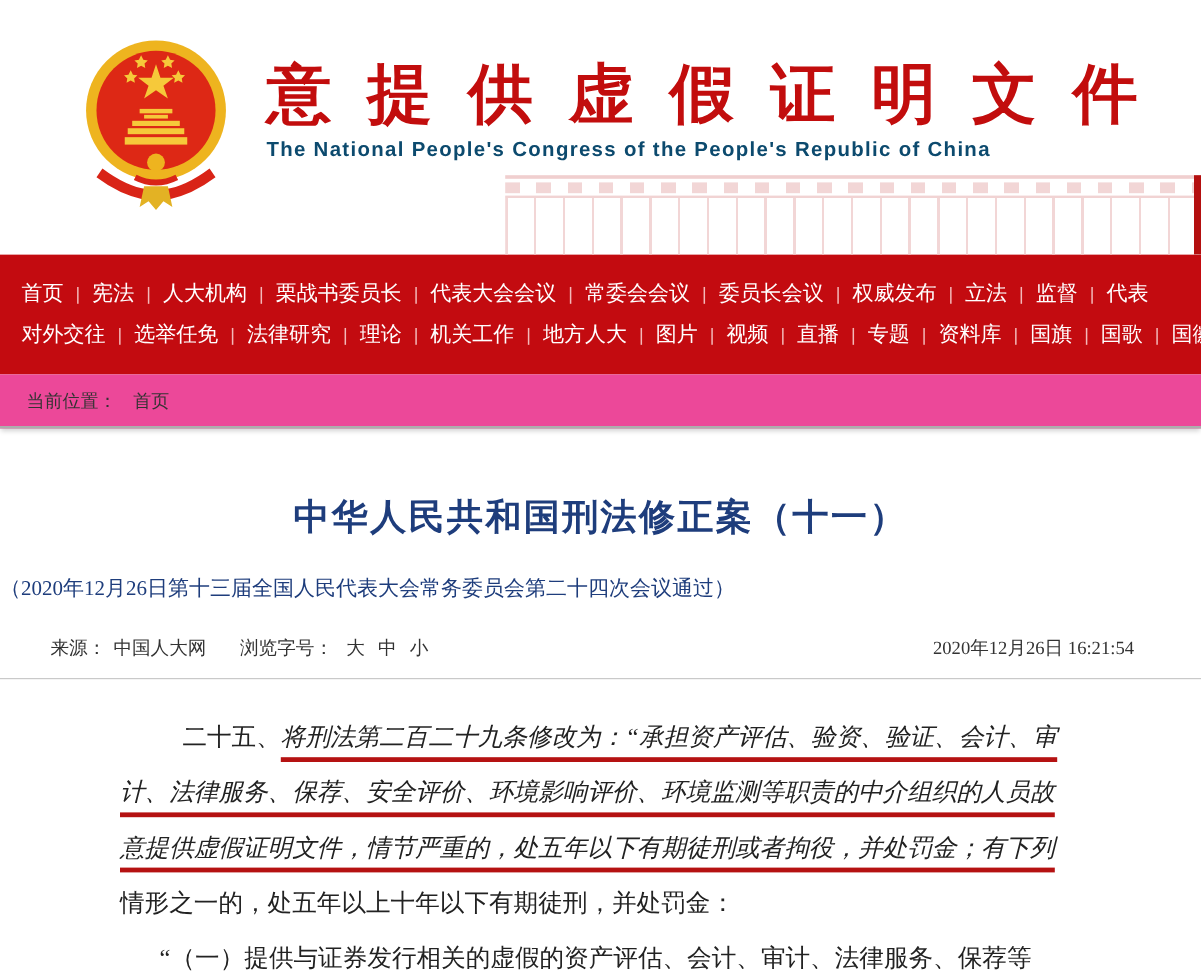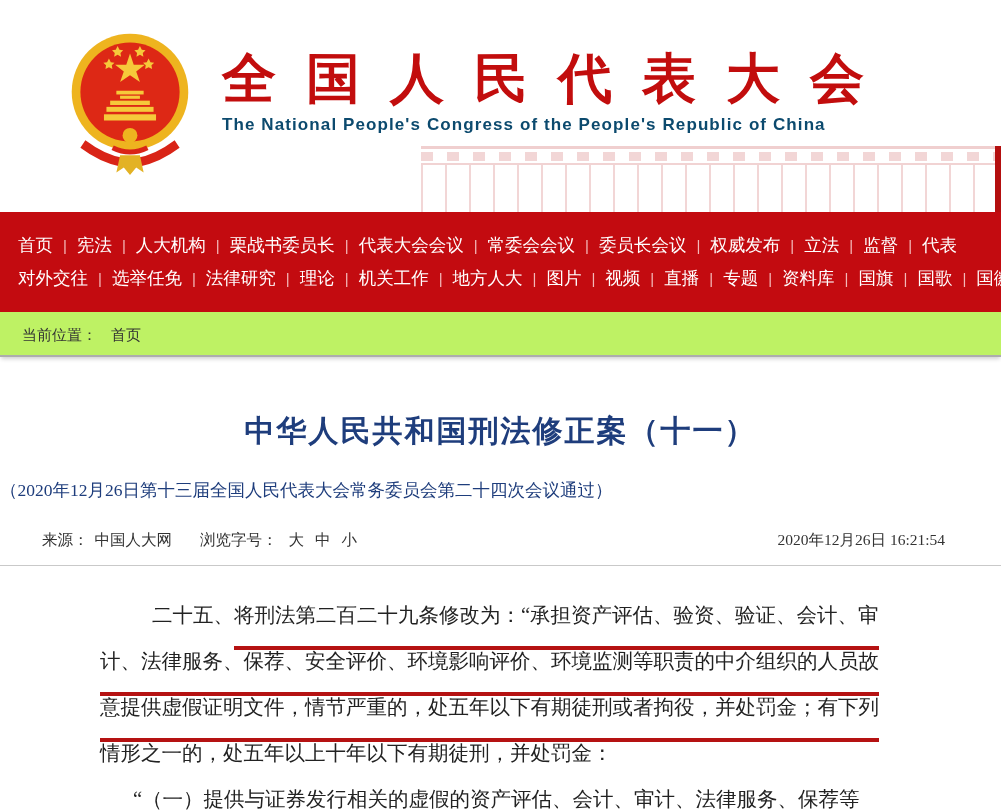--- a/index.html
+++ b/index.html
@@ -33,38 +33,38 @@
 
   
   .nav{width:1001px;height:100px;background:var(--nav-red);color:#fff;
     padding:8px 0 8px 18px;display:flex;flex-direction:column;justify-content:center;}
   .nav-row{white-space:nowrap;line-height:32px;font-size:17.5px;}
   .nav-link{color:#fff;text-decoration:none;cursor:pointer;}
   .sep{color:#f3b9b9;margin:0 10px;font-size:15px;}
 
   
   .breadcrumb{height:45px;line-height:45px;padding-left:22px;font-size:15px;color:#333;
-    border-bottom:2px solid #adadad;box-shadow:0 3px 4px -1px rgba(0,0,0,.18);background:#bef264;}
+    border-bottom:2px solid #adadad;box-shadow:0 3px 4px -1px rgba(0,0,0,.18);background:#ec4899;}
   .breadcrumb a{color:#333;text-decoration:none;margin-left:14px;cursor:pointer;}
 
   
   .article{font-family:"Liberation Serif","DejaVu Serif",serif;color:var(--ink);}
   .doc-title{margin-top:54px;text-align:center;color:var(--doc-blue);
     font-size:30px;font-weight:bold;letter-spacing:2px;}
   .doc-subtitle{margin-top:26px;text-align:left;color:var(--doc-blue);font-size:17.5px;}
   .meta{margin-top:28px;padding:0 56px 0 42px;display:flex;justify-content:space-between;
     align-items:baseline;font-size:15.5px;color:#333;}
   .meta-left span{margin-right:6px;}
   .meta-source{margin-right:28px !important;}
   .fs-btn{cursor:pointer;margin:0 5px;}
   .meta-divider{margin-top:14px;border-bottom:1px solid #c9c9c9;}
 
   .body{margin:26px 100px 0 100px;font-size:20.5px;}
   .body-line{line-height:46px;white-space:nowrap;}
-  .underlined{border-bottom:4px solid var(--underline-red);padding-bottom:20px;}
+  .underlined{border-bottom:4px solid var(--underline-red);padding-bottom:5px;font-style:italic;}
 </style>
 </head>
 <body>
 
 <div class="header">
   <div class="emblem">
     <svg width="124" height="158" viewBox="0 0 100 127" aria-hidden="true">
 
       <circle cx="50" cy="53" r="47" fill="#eeb41f"></circle>
       <circle cx="50" cy="53" r="40" fill="#dd2815"></circle>
@@ -84,21 +84,21 @@
 
       <circle cx="50" cy="88" r="6" fill="#eeb41f"></circle>
       <path d="M14 92 Q30 104 44 106 L42 113 Q26 110 10 98 Z" fill="#d92417"></path>
       <path d="M86 92 Q70 104 56 106 L58 113 Q74 110 90 98 Z" fill="#d92417"></path>
       <path d="M42 104 h16 l3 14 -6 -4 -5 6 -5 -6 -6 4 Z" fill="#e3b224"></path>
       <path d="M36 98 q14 7 28 0" stroke="#d92417" stroke-width="4" fill="none"></path>
     </svg>
   </div>
 
   <div class="brand">
-    <div class="site-title">全国人民代表大会</div>
+    <div class="site-title">意提供虚假证明文件</div>
     <div class="site-subtitle">The National People's Congress of the People's Republic of China</div>
   </div>
 
   <div class="watermark">
     <div class="wm-roof"></div>
       <div class="wm-caps"></div>
       <div class="wm-band"></div>
       <div class="wm-cols"></div>
   </div>
   <div class="edge-stripe"></div>

